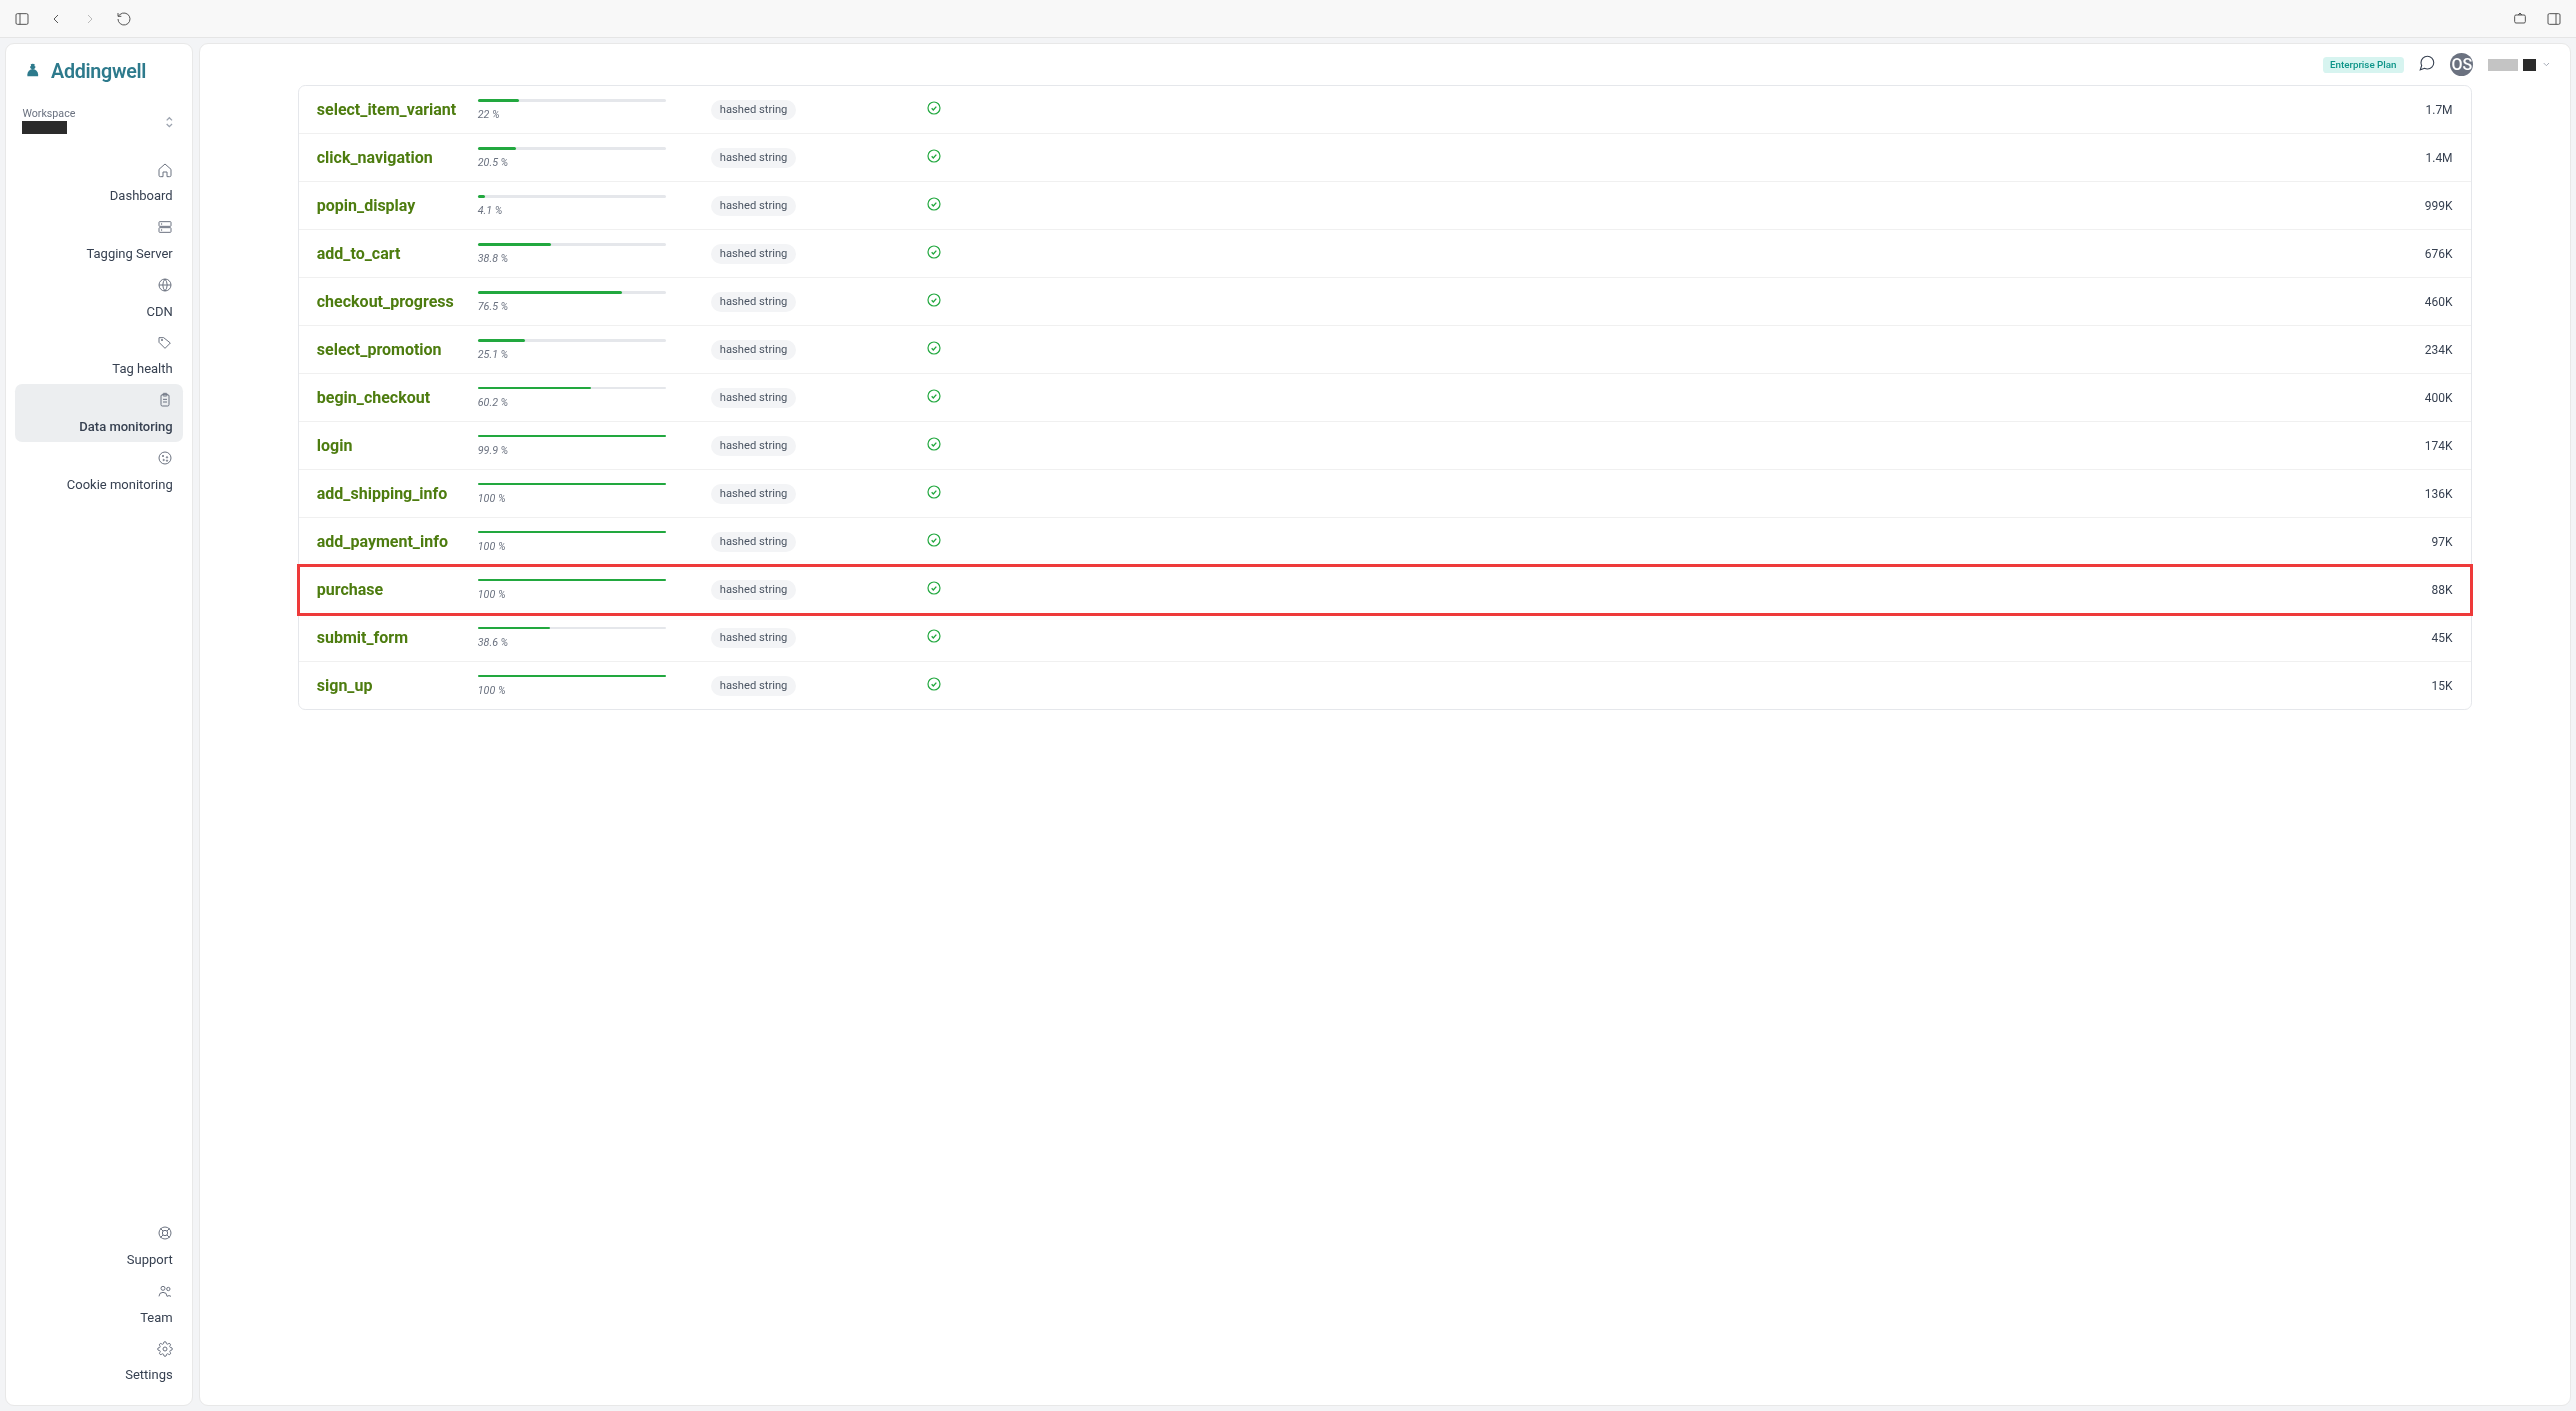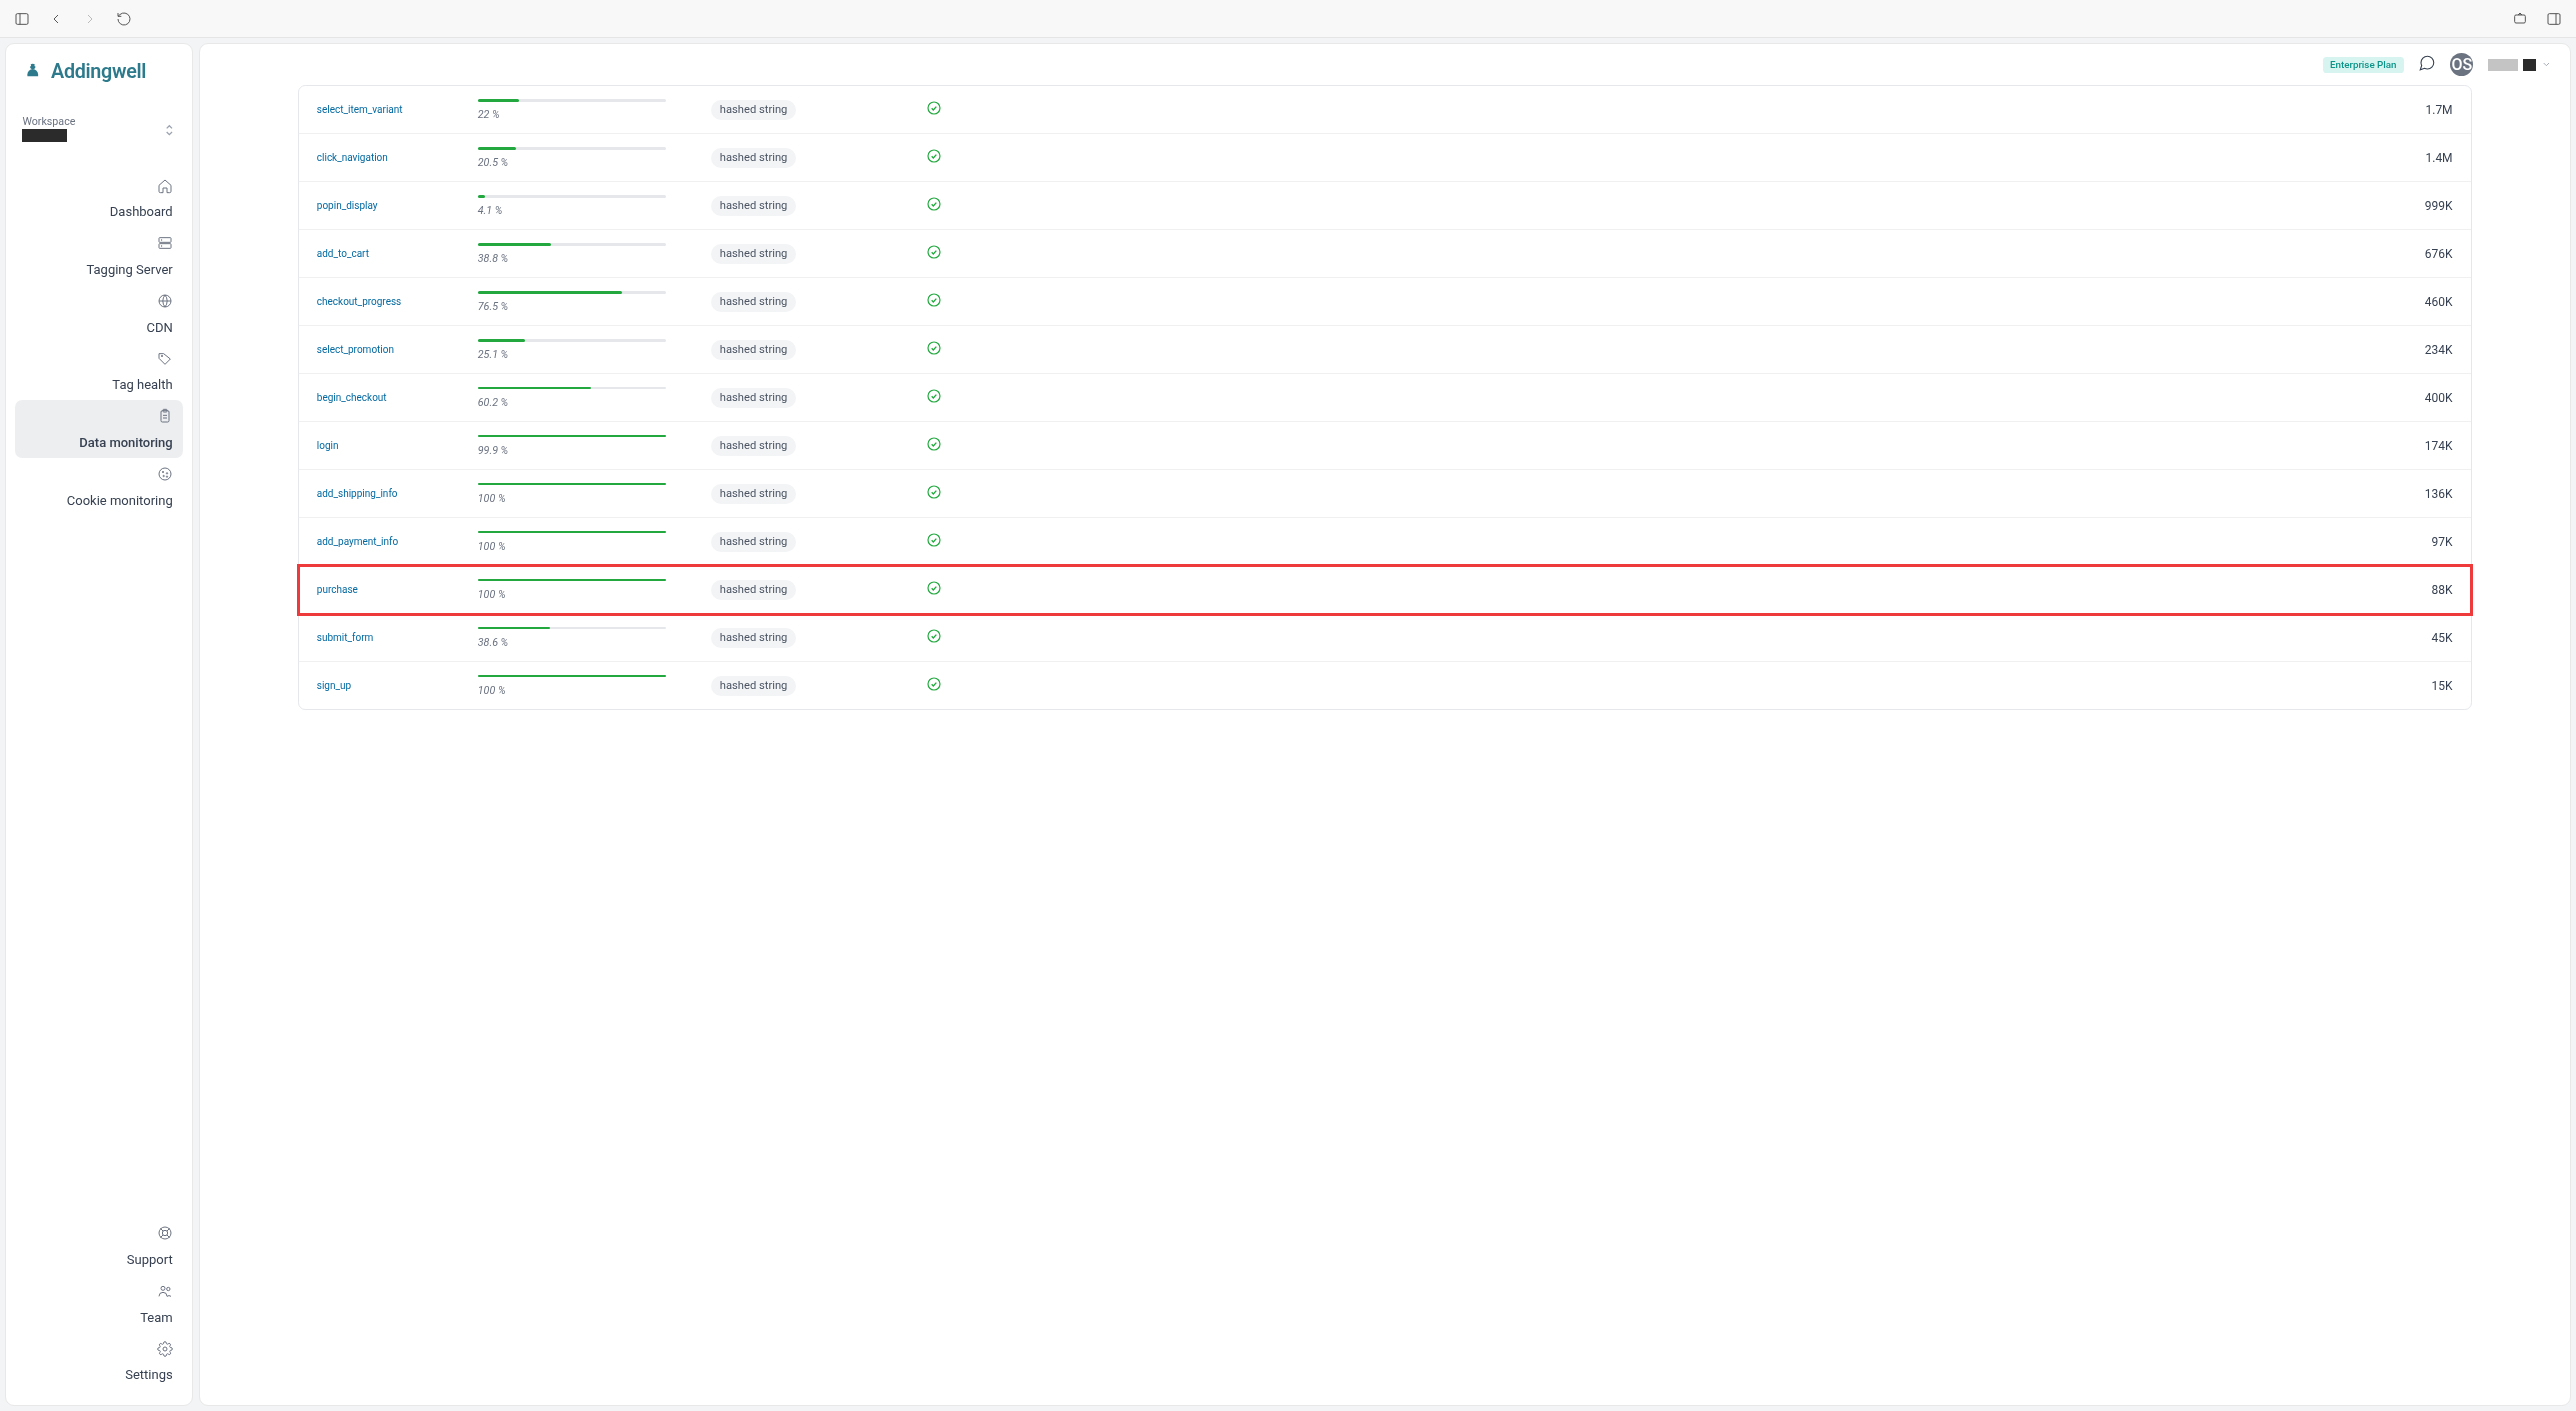--- a/index.html
+++ b/index.html
@@ -35,21 +35,20 @@
     }
     .sidebar {
       width: 188px;
       background: #fff;
       border-radius: 9px;
       display: flex;
       flex-direction: column;
       padding: 10.7px 0;
       margin-right: 5.4px;
       border: 0.9px solid #e8e8e8;
-      gap: 8px;
     }
     .logo-area {
       padding: 5.4px 16px 16px 16px;
       display: flex;
       align-items: center;
       gap: 7.2px;
     }
     .logo-mark {
       width: 21.5px; height: 21.5px;
       color: #2d7a8c;
@@ -154,21 +153,21 @@
       padding: 12.5px 18px;
       border-bottom: 0.9px solid #f0f0f0;
     }
     .table-row:last-child { border-bottom: none; }
     .table-row.highlighted {
       outline: 3.6px solid #ee3a3a;
       outline-offset: -1.8px;
       position: relative;
       z-index: 2;
     }
-    .col-event { flex: 0 0 161px; font-size: 10px; color: #0369a1; }
+    .col-event { flex: 0 0 161px; font-size: 16px; color: #4d7c0f; font-weight: bold; }
     .col-progress { flex: 0 0 233px; padding-right: 27px; font-style: italic; }
     .progress-wrap { position: relative; }
     .progress-track {
       height: 2.7px; background: #e5e7eb; border-radius: 1.8px;
       width: 188px; position: relative;
     }
     .progress-fill {
       position: absolute; left: 0; top: 0; height: 100%;
       background: #22a83f; border-radius: 1.8px;
     }

